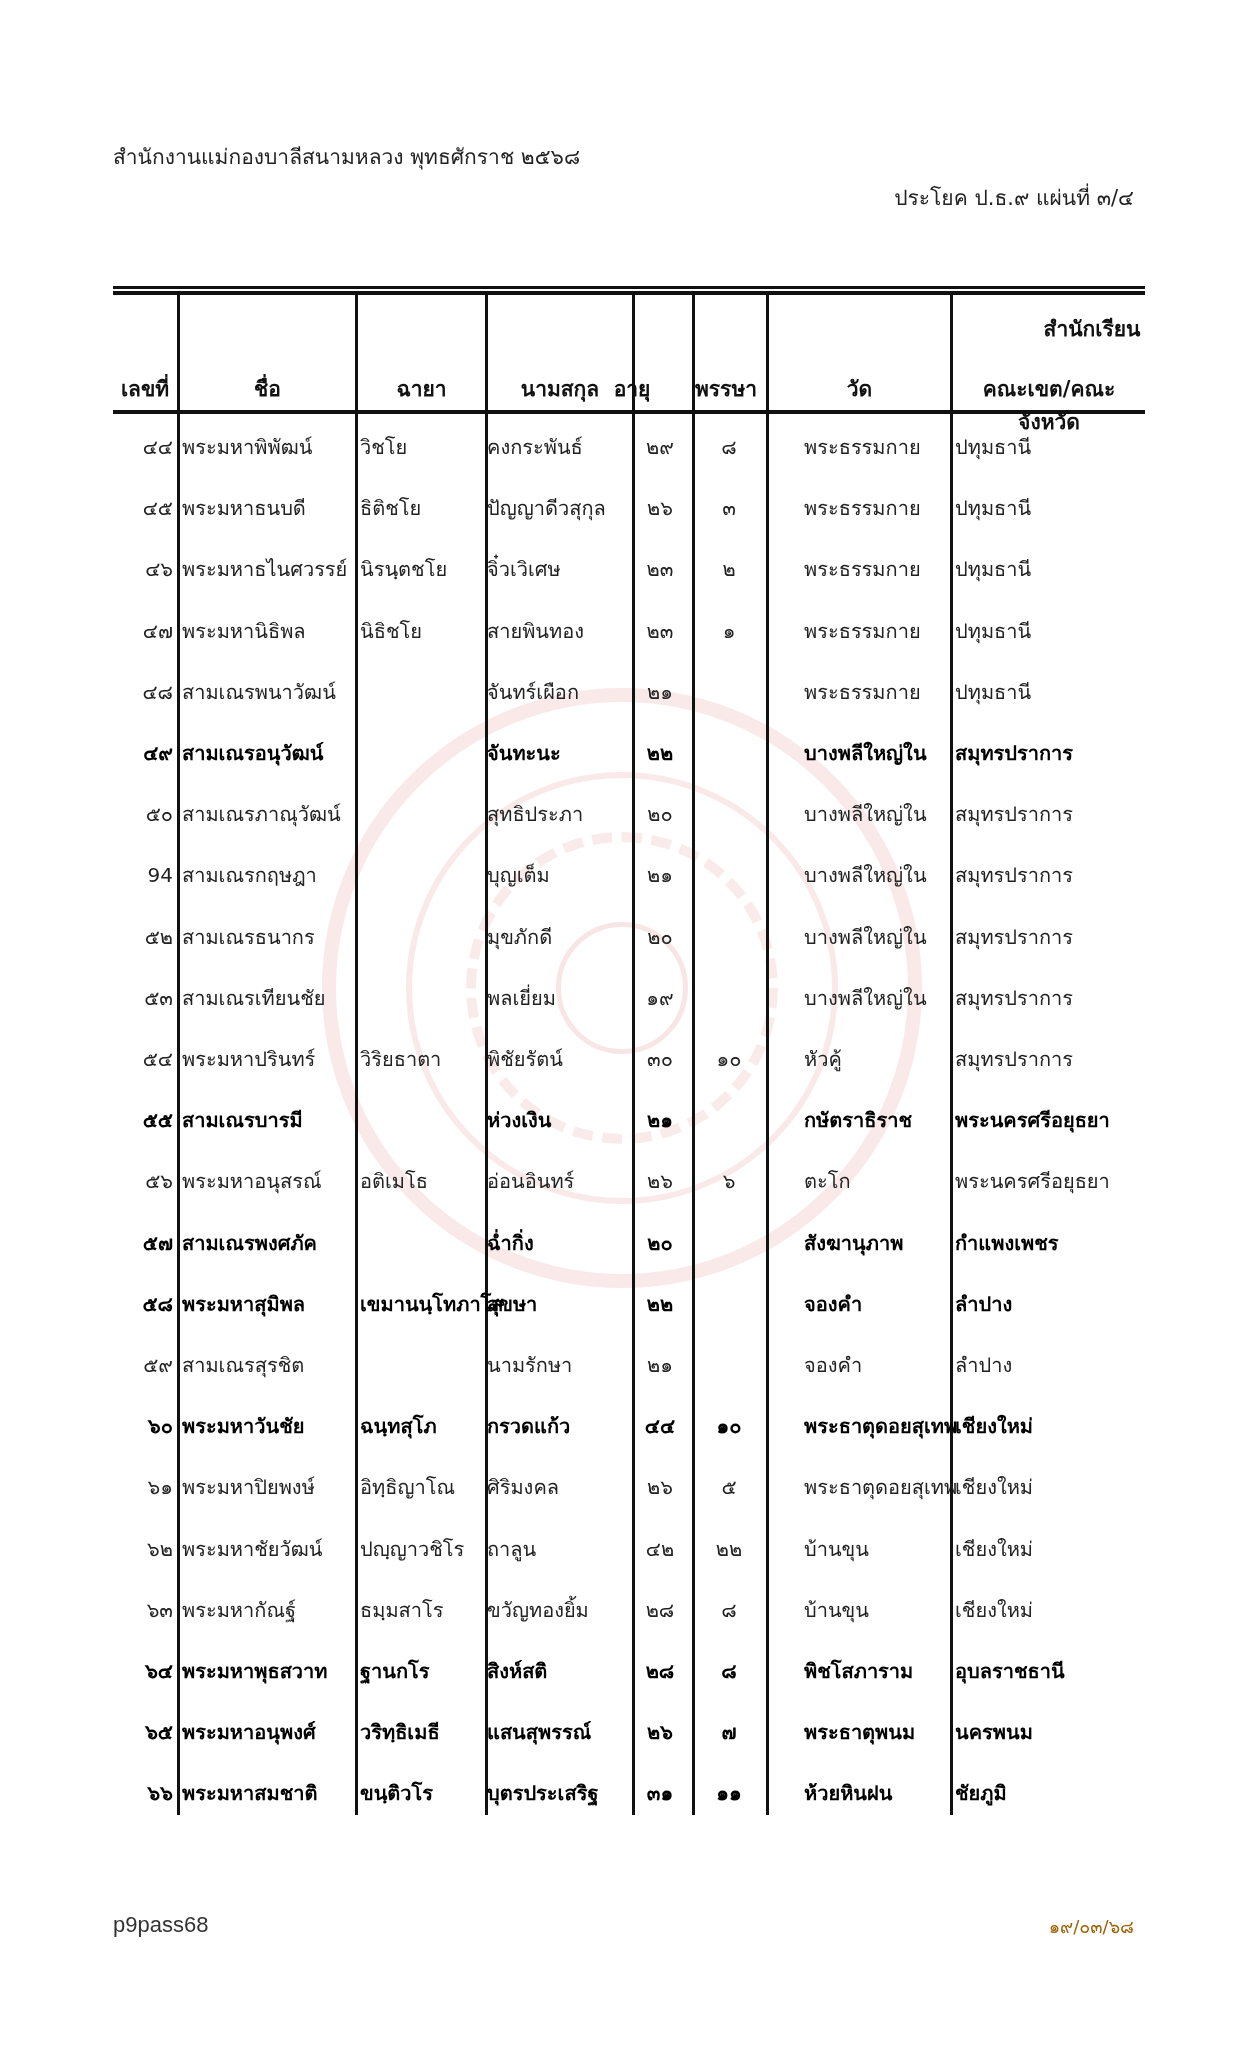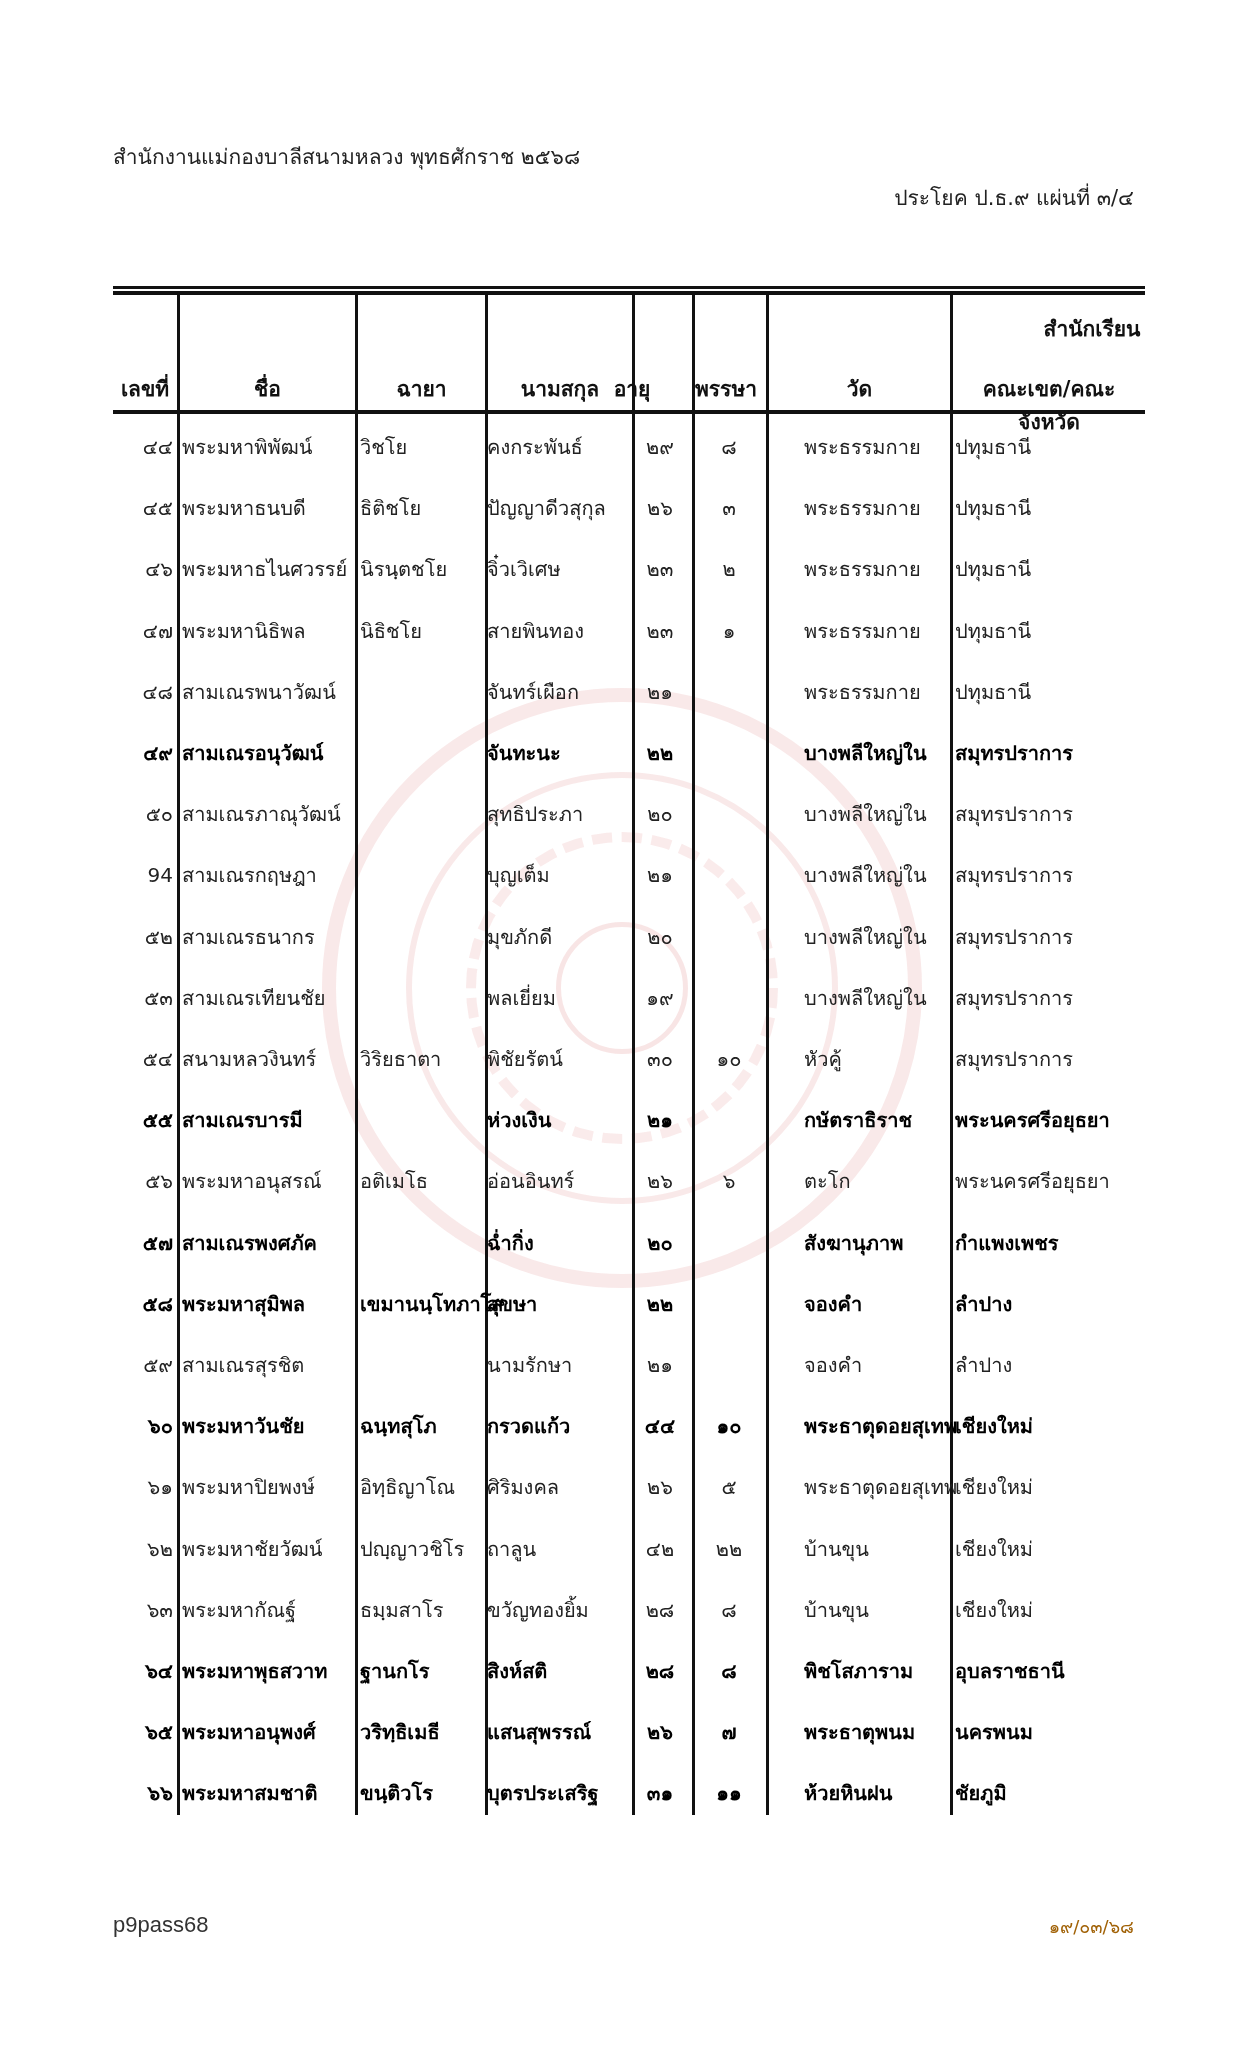--- a/index.html
+++ b/index.html
@@ -170,21 +170,21 @@
       <div class="cell c-name">สามเณรเทียนชัย</div>
       <div class="cell c-alias"></div>
       <div class="cell c-sur">พลเยี่ยม</div>
       <div class="cell c-age">๑๙</div>
       <div class="cell c-ph"></div>
       <div class="cell c-wat">บางพลีใหญ่ใน</div>
       <div class="cell c-prov">สมุทรปราการ</div>
     </div>
     <div class="row" style="top: 1044px;">
       <div class="cell c-no">๕๔</div>
-      <div class="cell c-name">สนามหลวงินทร์</div>
+      <div class="cell c-name">พระมหาปรินทร์</div>
       <div class="cell c-alias">วิริยธาตา</div>
       <div class="cell c-sur">พิชัยรัตน์</div>
       <div class="cell c-age">๓๐</div>
       <div class="cell c-ph">๑๐</div>
       <div class="cell c-wat">หัวคู้</div>
       <div class="cell c-prov">สมุทรปราการ</div>
     </div>
     <div class="row bold" style="top: 1105.2px;">
       <div class="cell c-no">๕๕</div>
       <div class="cell c-name">สามเณรบารมี</div>

